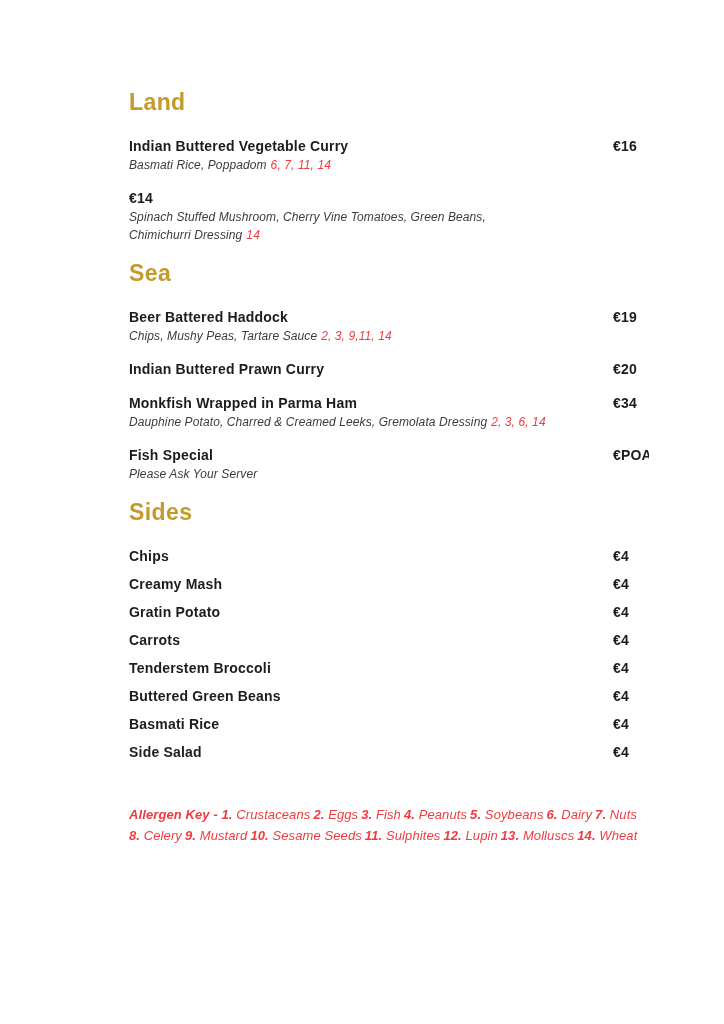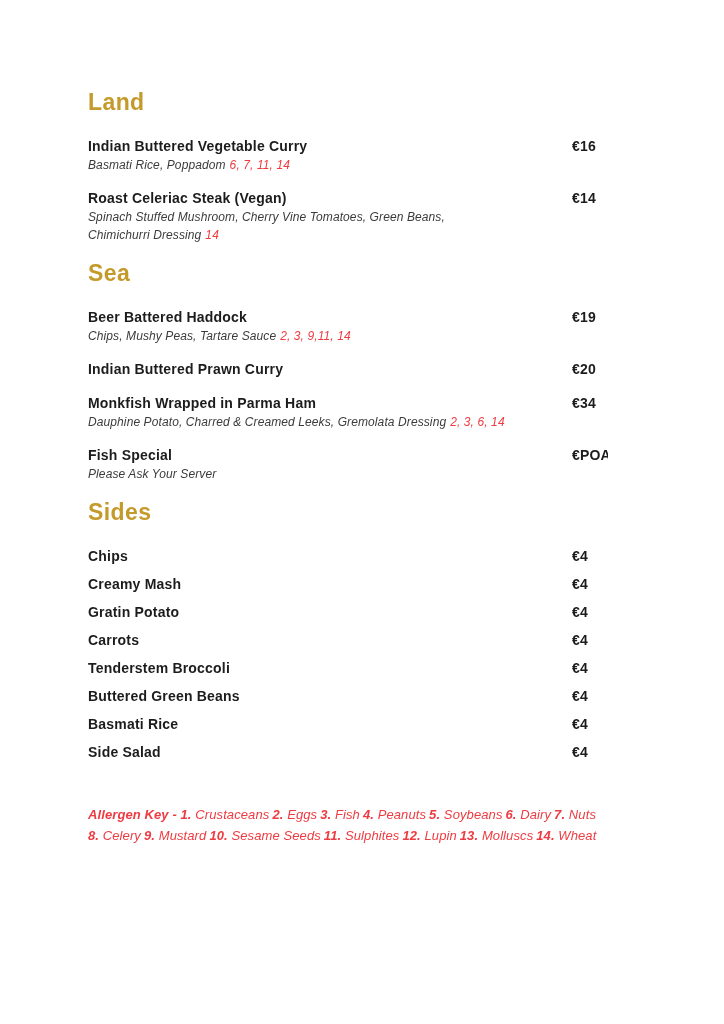--- a/index.html
+++ b/index.html
@@ -12,20 +12,21 @@
   * { margin: 0; padding: 0; box-sizing: border-box; }
   html, body { background: #fff; }
   body { font-family: "Liberation Sans", sans-serif; }
   .page {
     position: relative;
     width: 608px;
     height: 1024px;
     background: var(--paper);
     padding: 88px 0 0 88px;
     overflow: hidden;
+    margin-left: 41px;
   }
   .content { width: 548px; }
 
   .menu-section h2 {
     font-size: 23px;
     line-height: 28px;
     font-weight: 600;
     letter-spacing: 0.4px;
     color: var(--gold);
     margin: 0 0 21px 0;
@@ -88,21 +89,20 @@
           <div class="row">
             <span class="name">Indian Buttered Vegetable Curry</span>
             <span class="price">€16</span>
           </div>
           <div class="desc-line"><span>Basmati Rice, Poppadom</span><span class="allergens">6, 7, 11, 14</span></div>
 
         </div>
 
         <div class="dish">
           <div class="row">
-            <span class="name">Roast Celeriac Steak (Vegan)</span>
             <span class="price">€14</span>
           </div>
           <div class="desc-line"><span>Spinach Stuffed Mushroom, Cherry Vine Tomatoes, Green Beans,</span><span class="allergens"></span></div>
           <div class="desc-line"><span>Chimichurri Dressing</span><span class="allergens">14</span></div>
         </div>
 
     </section>
 
     <section class="menu-section">
       <h2 class="section-title">Sea</h2>

